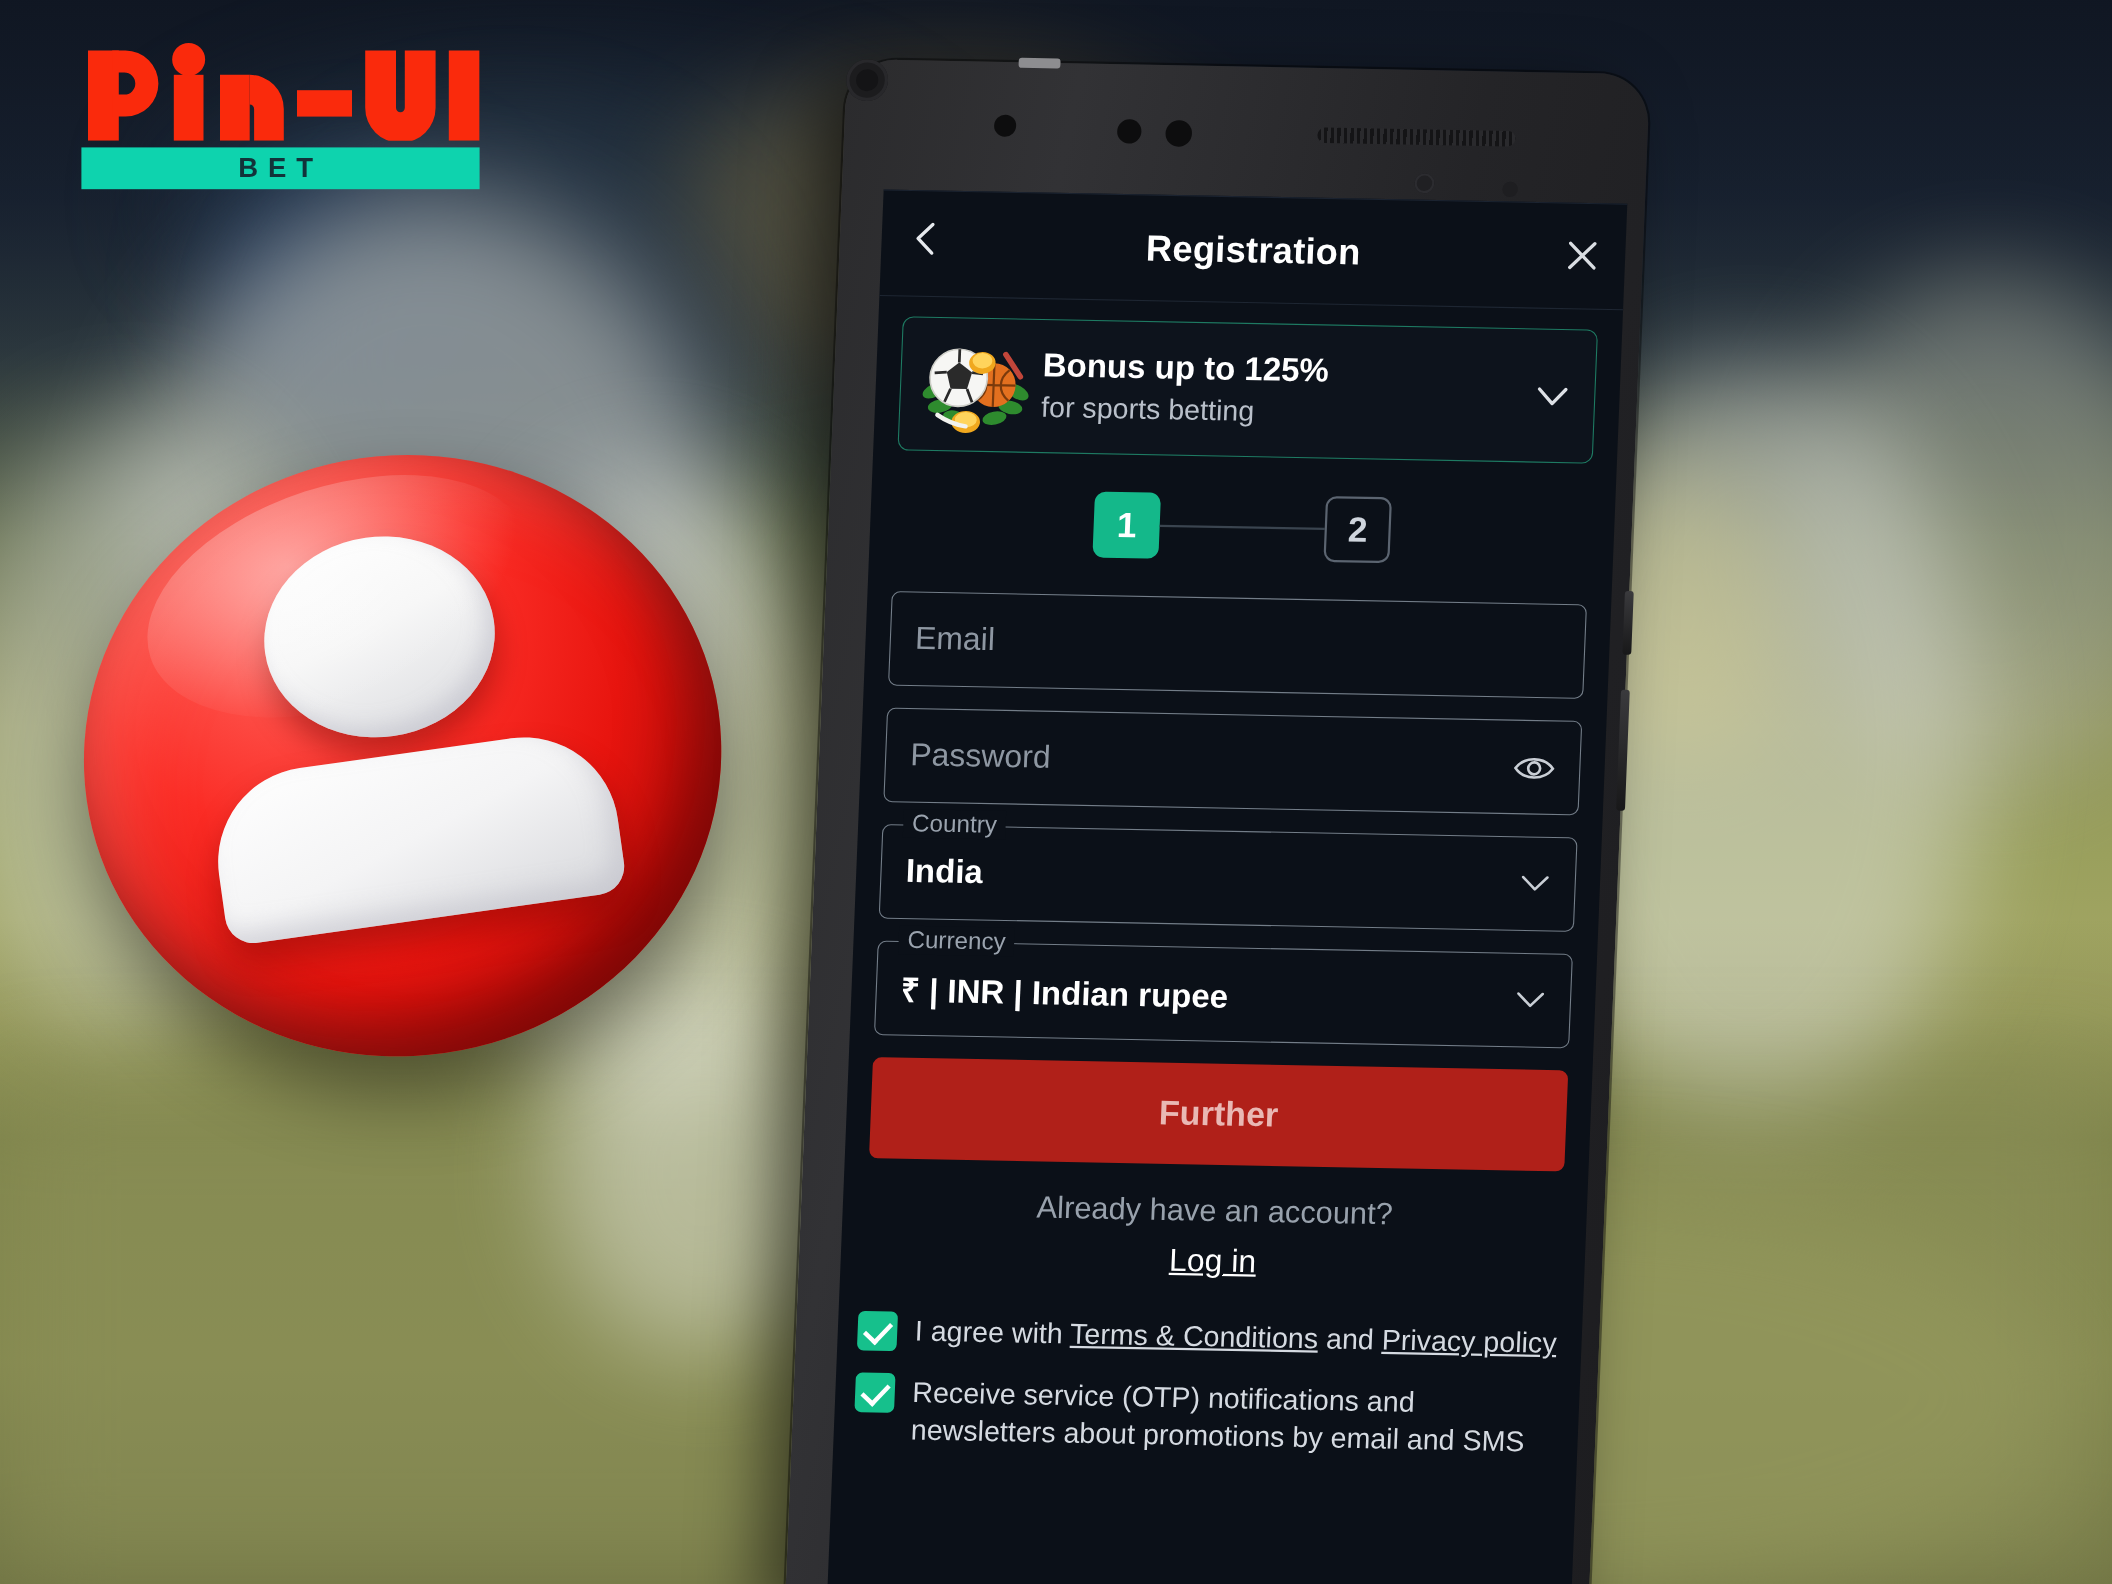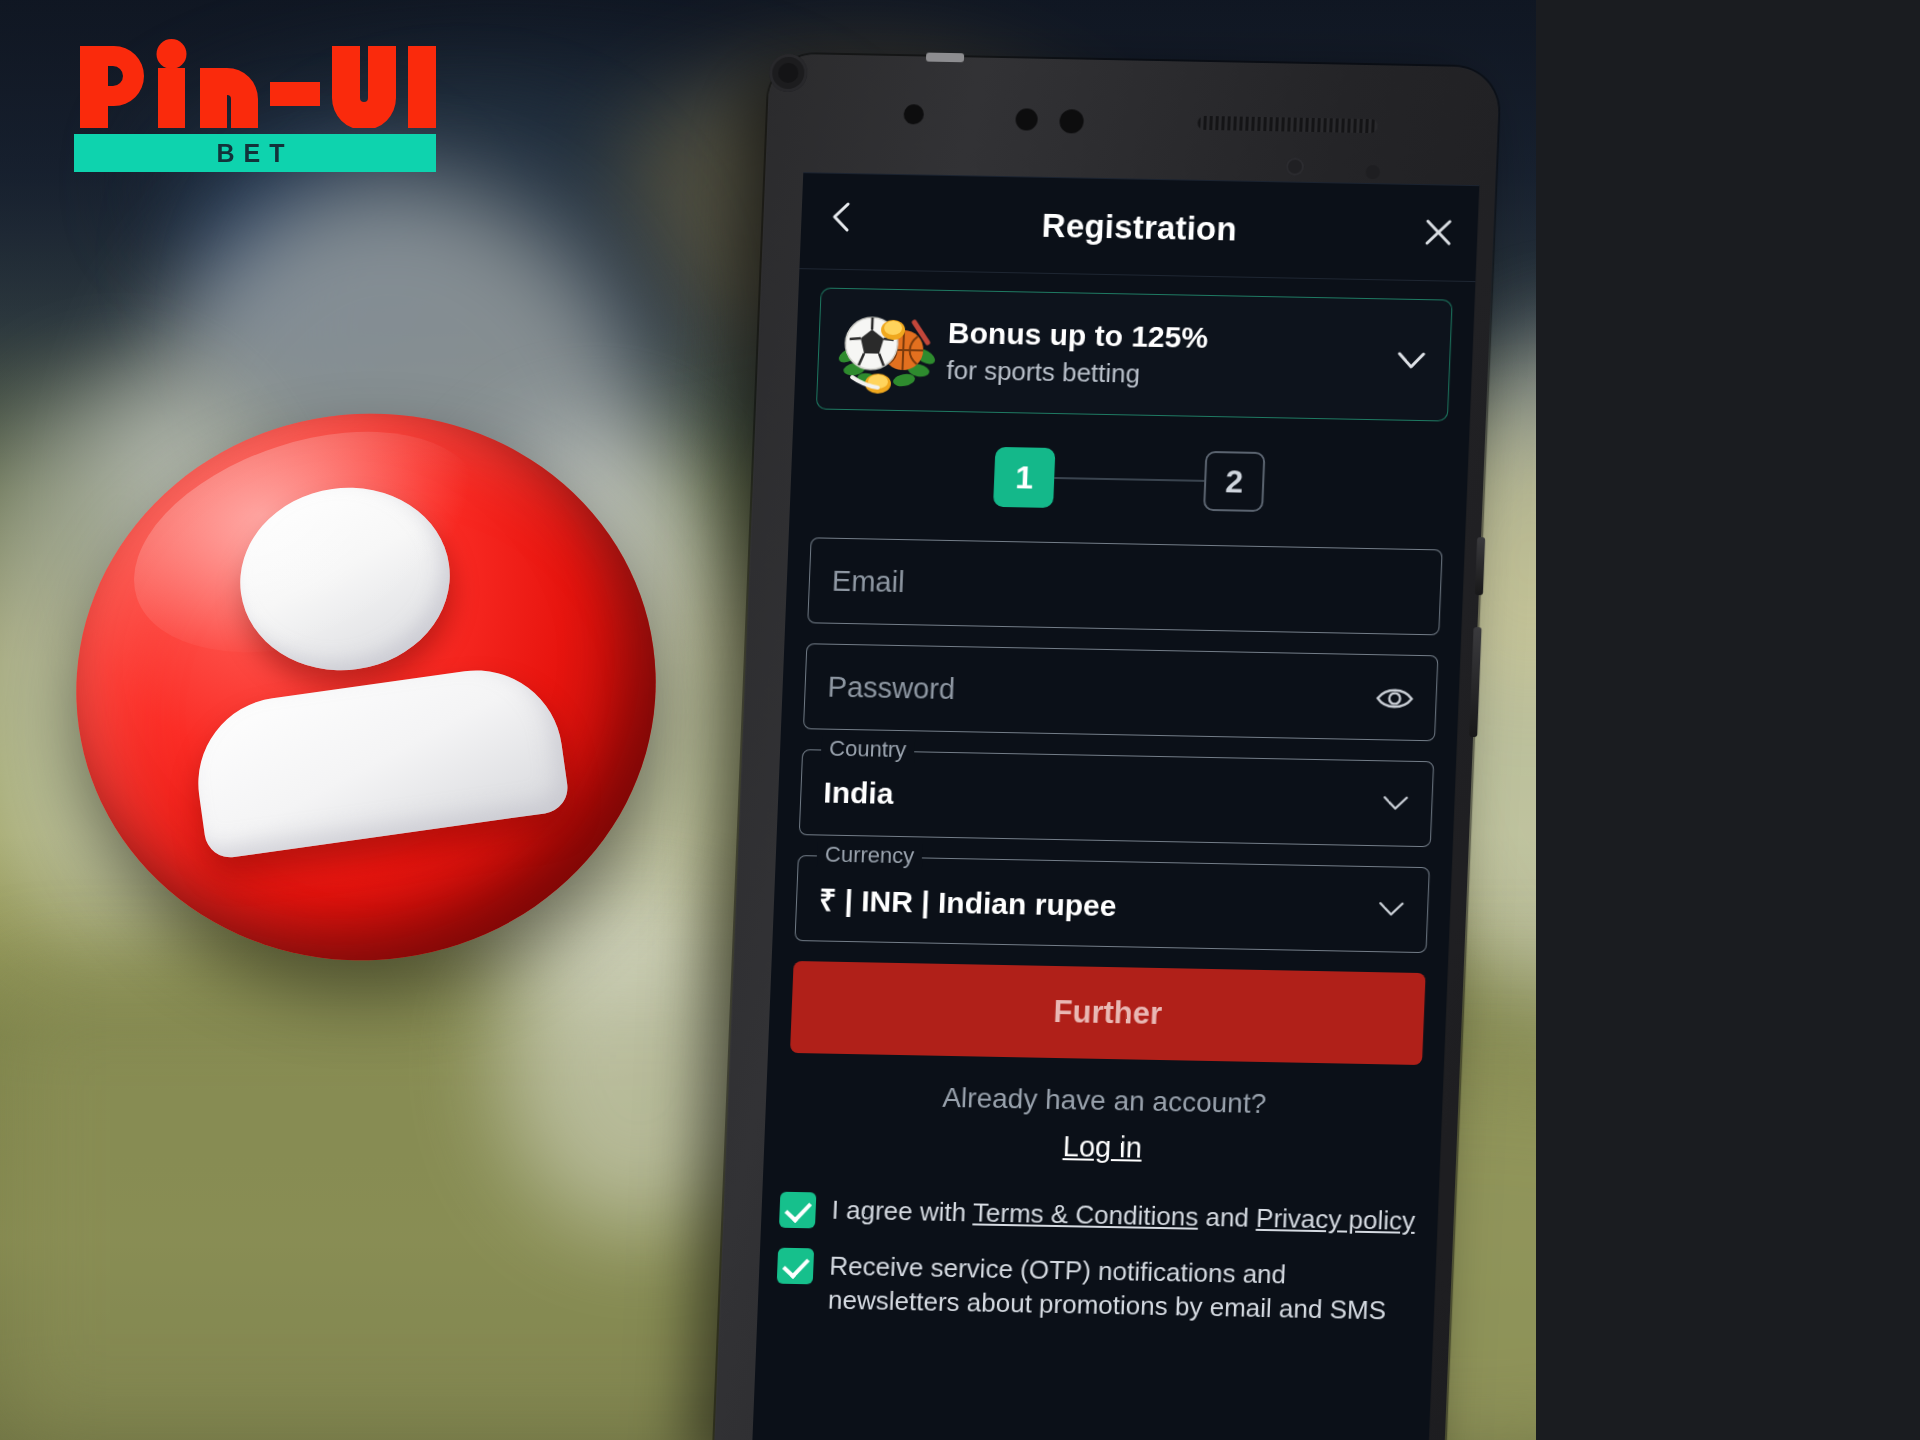--- a/index.html
+++ b/index.html
@@ -5,21 +5,21 @@
 <style>
   * { box-sizing: border-box; margin: 0; padding: 0; }
   html, body {
     width: 1920px; height: 1440px;
     overflow: hidden;
     font-family: "Liberation Sans", sans-serif;
     background: #1a1c20;
   }
 
   
-  #stage { position: relative; width: 1536px; height: 1440px; overflow: hidden; }
+  #stage { position: relative; width: 1920px; height: 1440px; overflow: hidden; }
 
   .bg {
     position: absolute; inset: 0;
     background:
       
       linear-gradient(180deg, rgba(12,18,30,.78) 0%, rgba(14,20,30,.28) 26%, rgba(0,0,0,0) 46%),
       
       linear-gradient(180deg, rgba(0,0,0,0) 58%, rgba(96,104,52,.55) 72%, rgba(126,131,73,.70) 86%, rgba(108,112,64,.8) 100%),
       
       linear-gradient(180deg, #1d2733 0%, #233042 12%, #3b4a4e 22%, #6f7a50 34%, #8d9158 44%, #9aa05d 54%, #a6a866 64%, #9ea163 76%, #8e9159 88%, #7d8150 100%);

